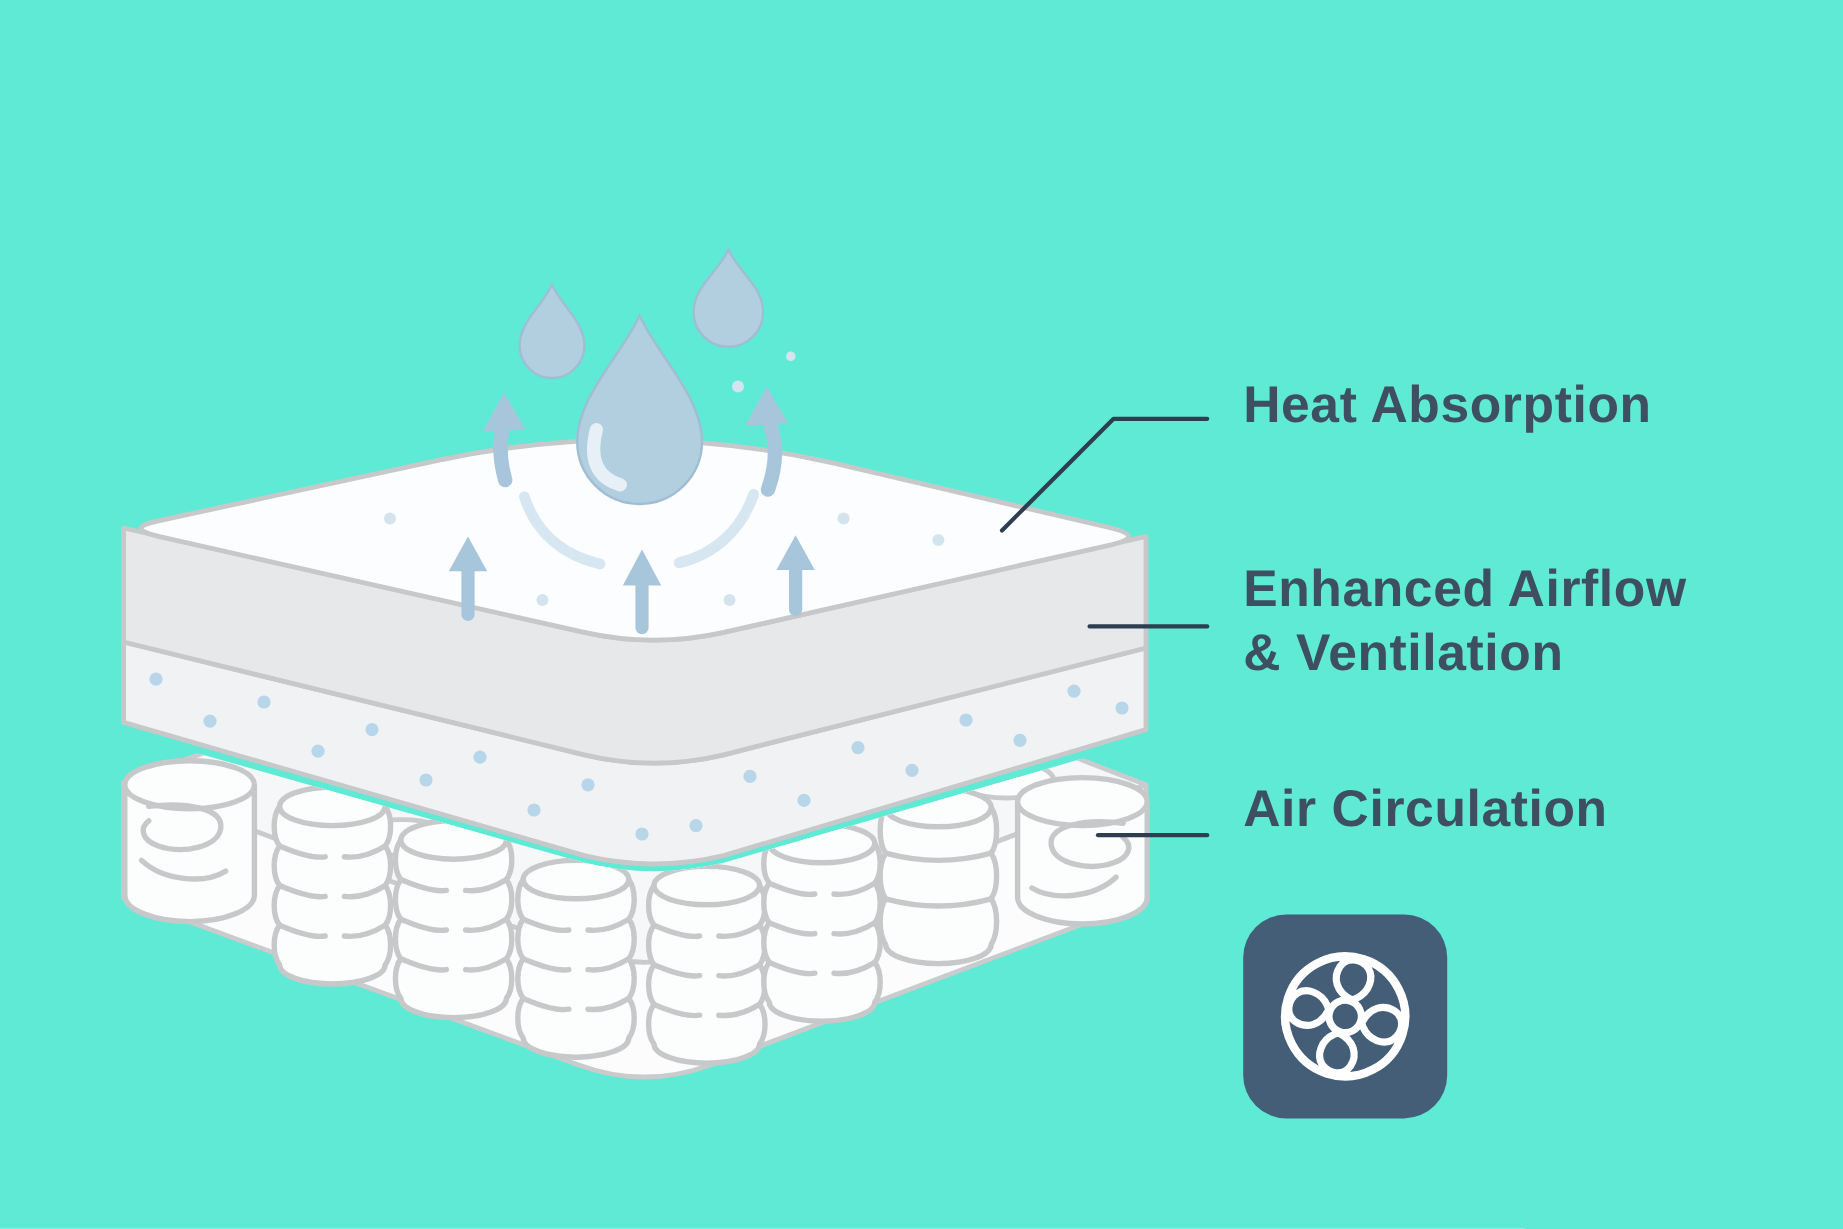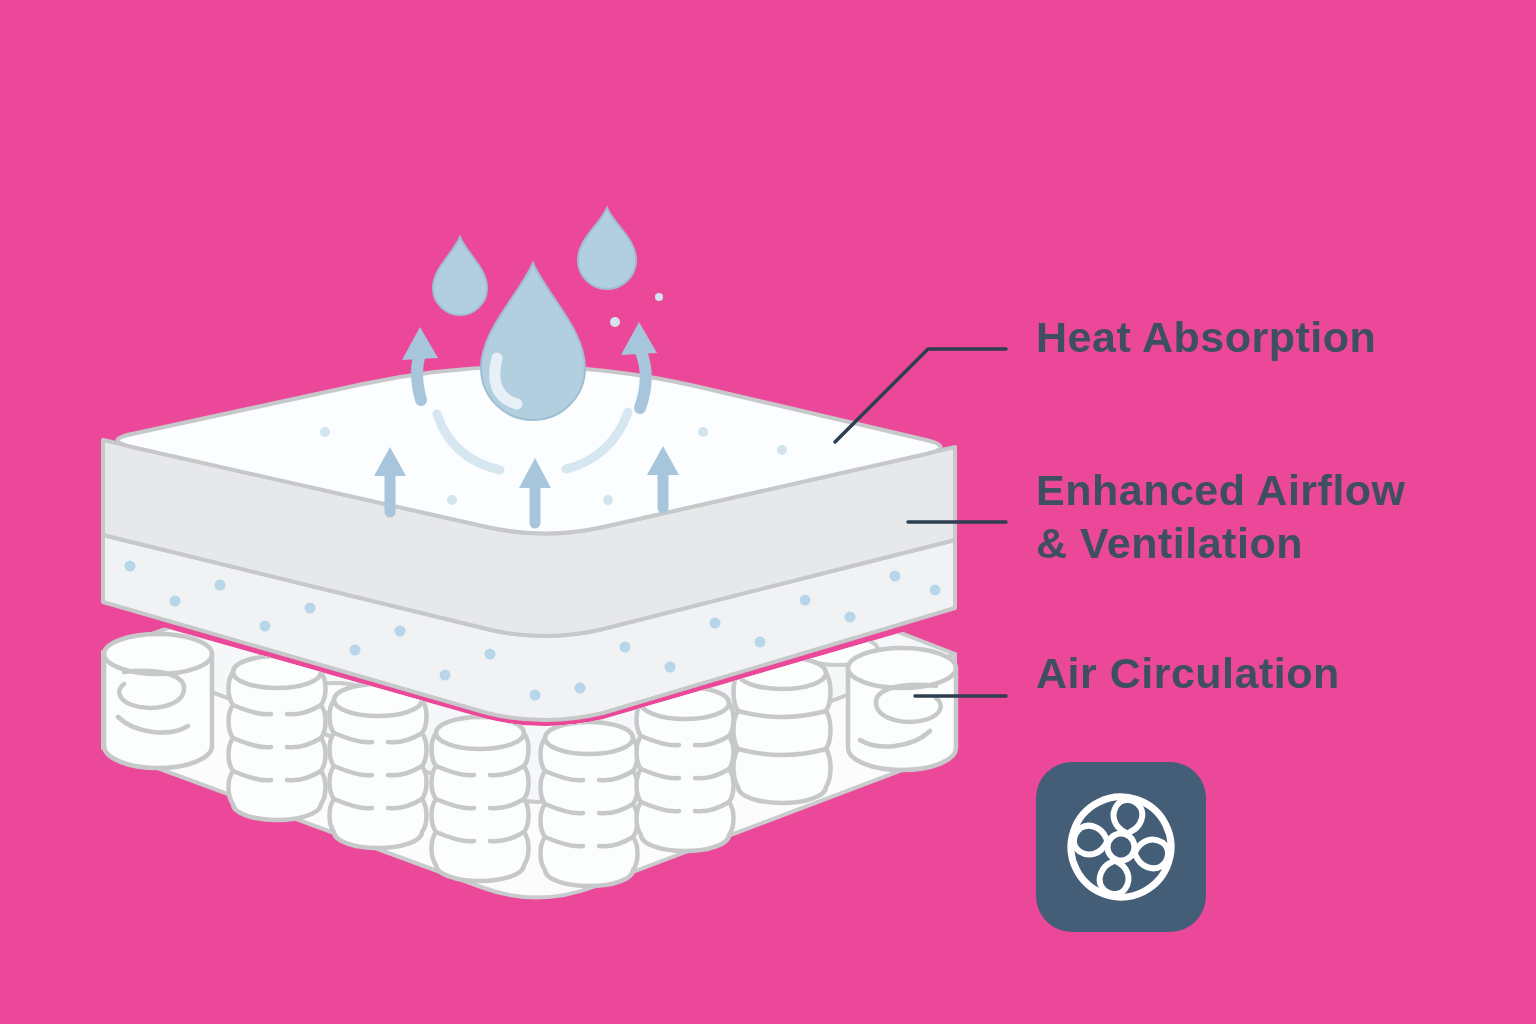--- a/index.html
+++ b/index.html
@@ -1,19 +1,19 @@
 <!DOCTYPE html>
 <html><head>
 <meta charset="utf-8">
 <style>
   html,body { margin:0; padding:0; }
   .stage {
     position:relative;
     width:1536px; height:1024px;
-    background:#ec4899;
+    background:#5eead4;
     overflow:hidden;
     font-family:"Liberation Sans", sans-serif;
   }
   .stage svg { position:absolute; left:0; top:0; }
   text.lbl {
     font-family:"Liberation Sans", sans-serif;
     font-size:43px;
     font-weight:600;
     letter-spacing:0.5px;
   }

